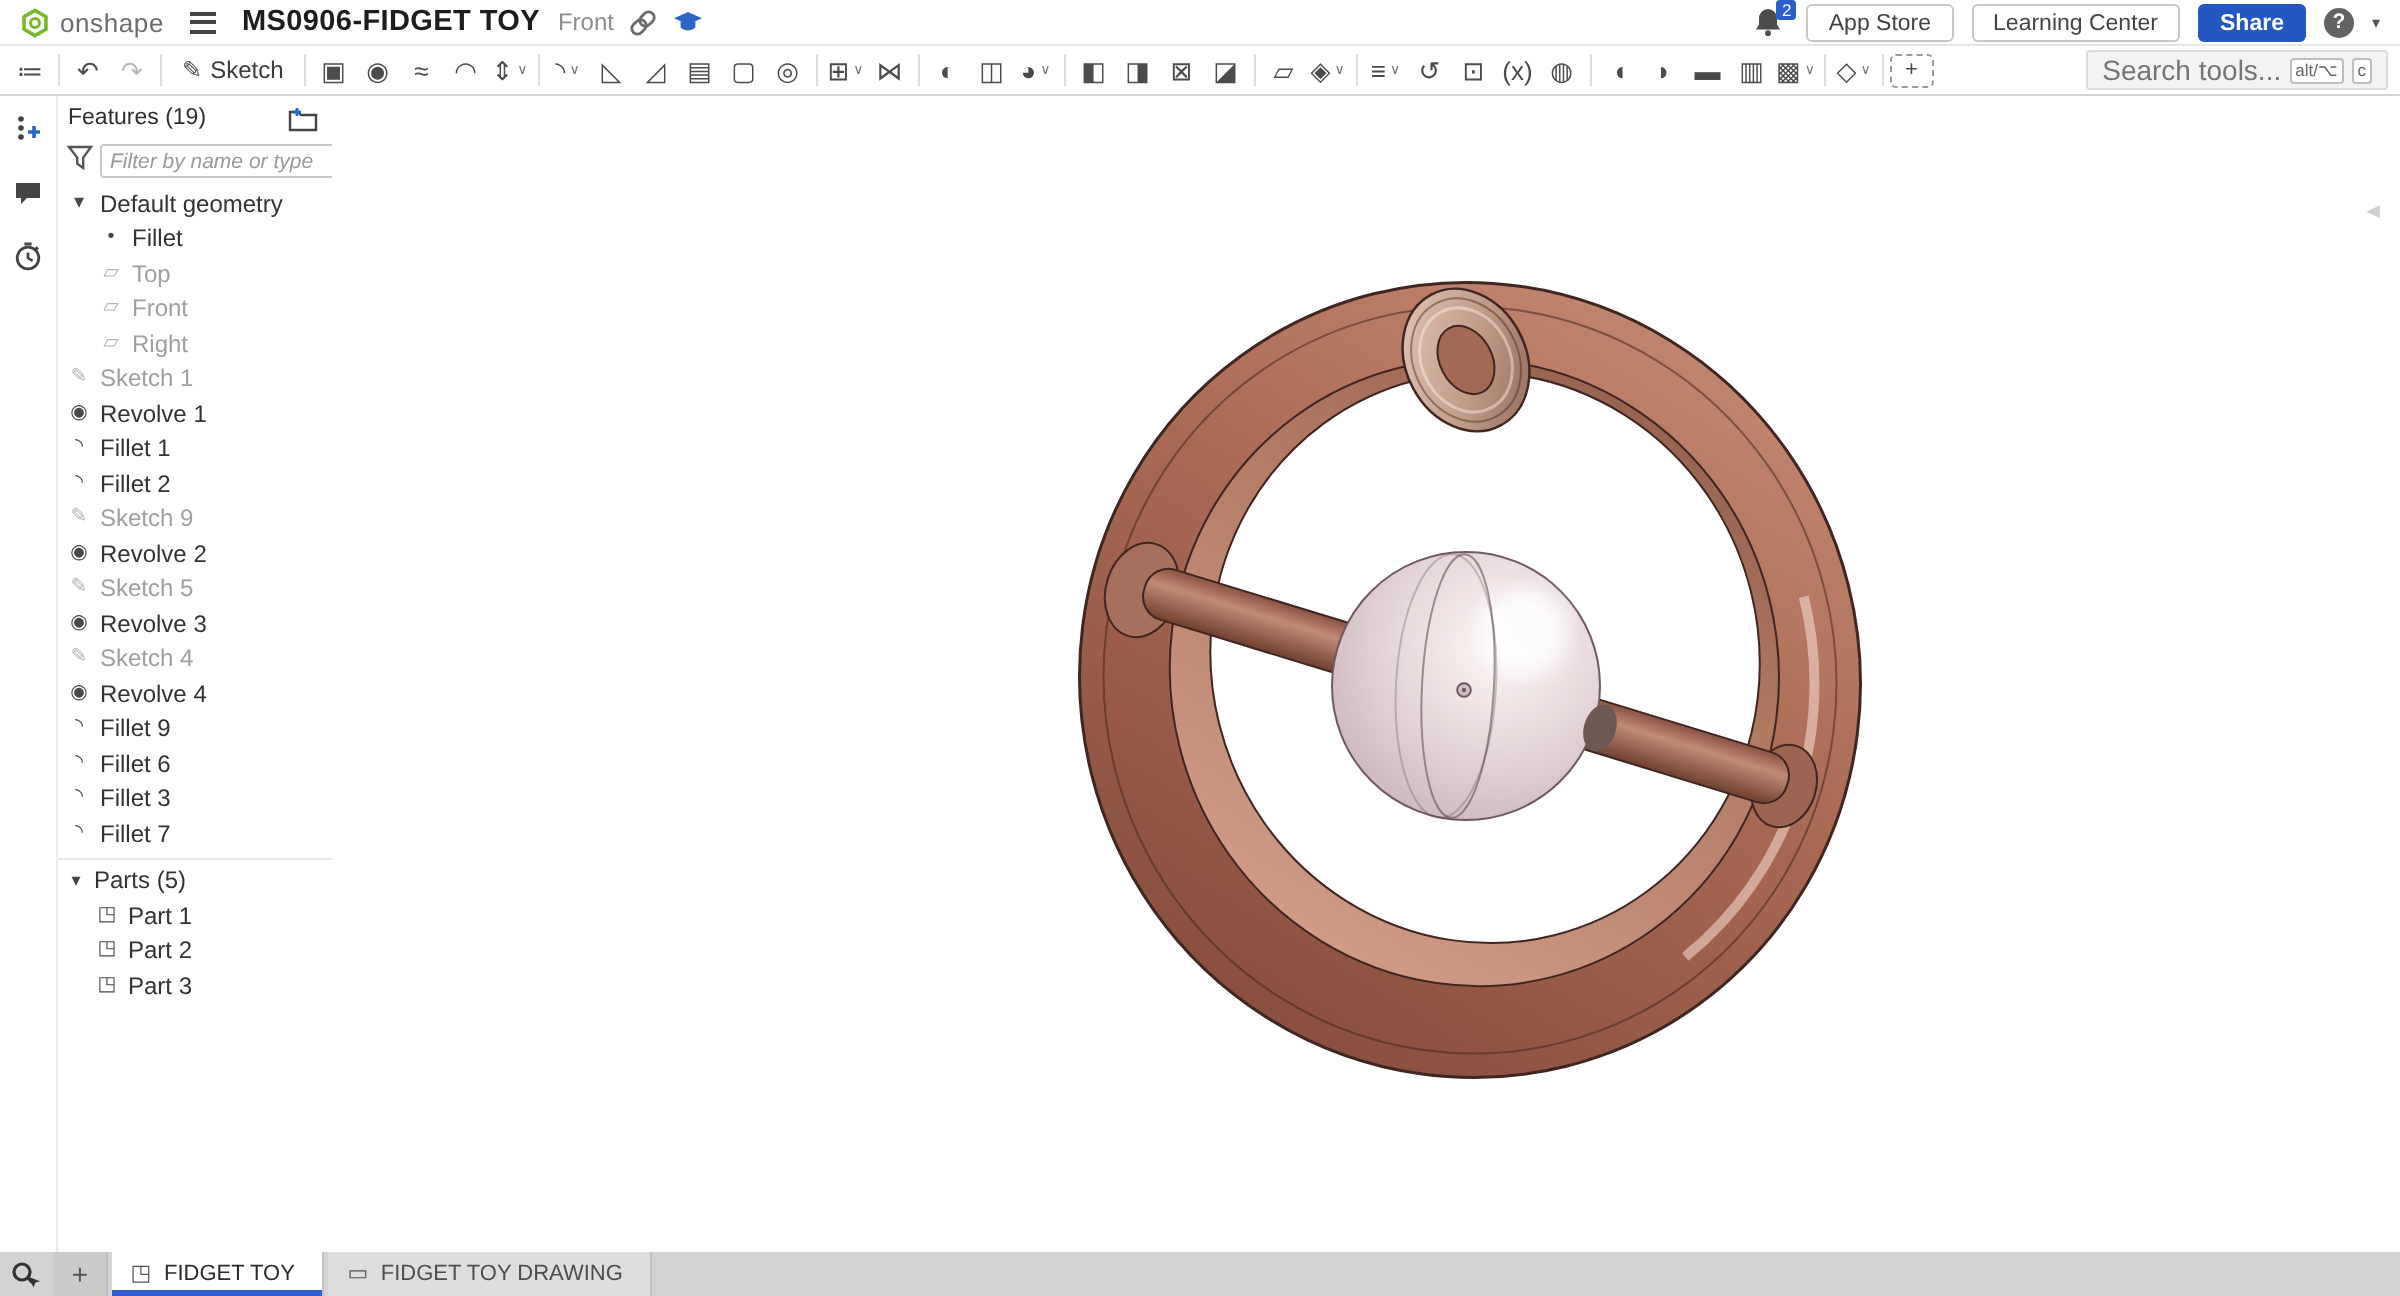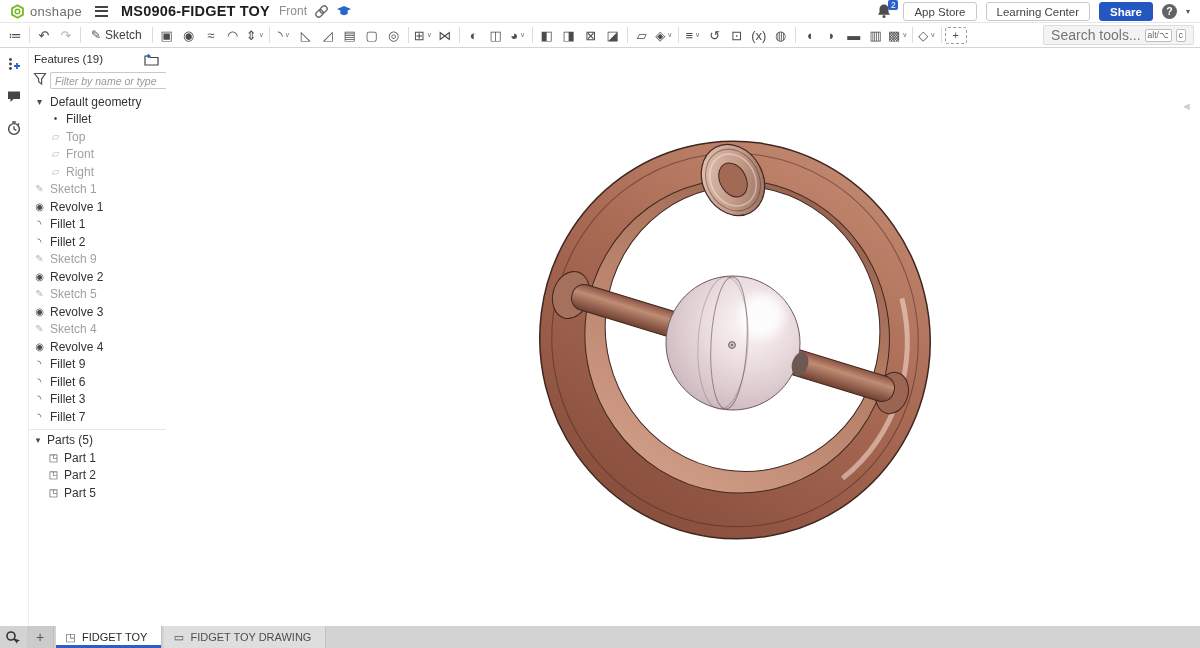--- a/index.html
+++ b/index.html
@@ -509,21 +509,21 @@
         <span class="t-label">Part 1</span>
       </div>
 
       <div class="tree-row" style="padding-left:18px">
         <span class="t-icon">◳</span>
         <span class="t-label">Part 2</span>
       </div>
 
       <div class="tree-row" style="padding-left:18px">
         <span class="t-icon">◳</span>
-        <span class="t-label">Part 5</span>
+        <span class="t-label">Part 3</span>
       </div>
 
   </div>
 </div>
 
 <div class="rollback-handle">≡</div>
 
 <div class="viewport">
   <svg width="1034" height="578" viewBox="166 48 1034 578">
     <defs>

